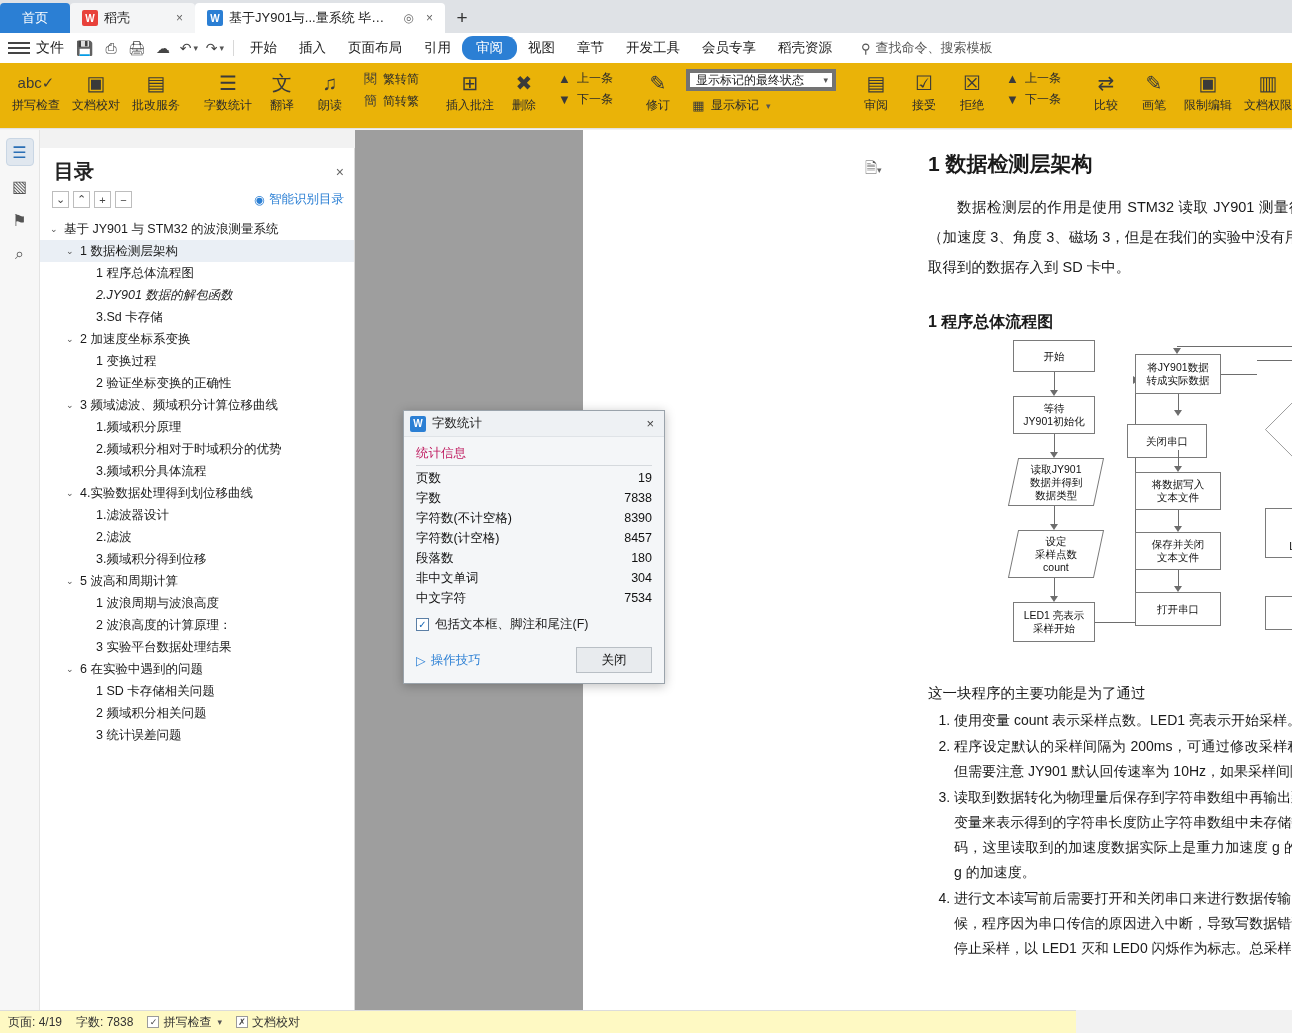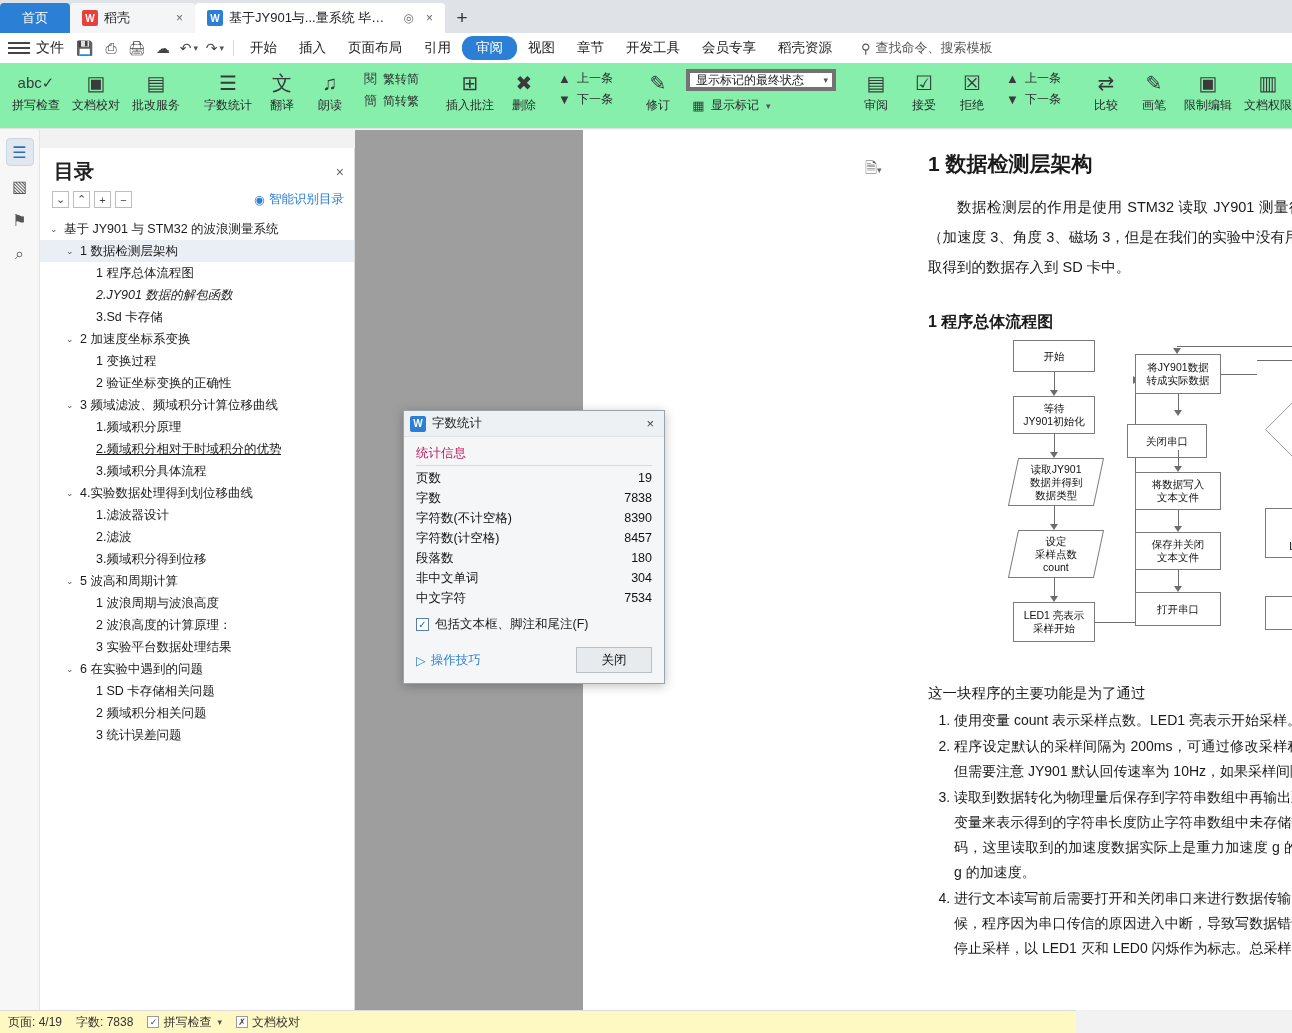--- a/index.html
+++ b/index.html
@@ -50,21 +50,21 @@
   .qicon { width: 26px; height: 24px; display: inline-flex; align-items: center; justify-content: center;
            color: #444; font-size: 14px; }
   .qsep { width: 1px; height: 16px; background: #d8d8d8; margin: 0 5px; }
   .mi { padding: 3px 11px; font-size: 13.5px; color: #222; border-radius: 3px; }
   .mi.active { background: #2b7fd4; color: #fff; border-radius: 11px; padding: 3px 14px; }
   .searchbox { margin-left: 18px; display: flex; align-items: center; gap: 5px; color: #555; font-size: 13px; }
 
   
   .ribbon {
     position: absolute; top: 63px; left: 0; width: 1292px; height: 66px;
-    background: #86efac; border-bottom: 1px solid #e3e3e3;
+    background: #eab308; border-bottom: 1px solid #e3e3e3;
     display: flex; align-items: stretch; padding: 2px 4px 0 6px;
   }
   .rgroup { display: flex; align-items: flex-start; height: 64px; }
   .rsep { width: 1px; background: #e6e6e6; margin: 6px 6px; height: 52px; align-self: center; }
   .rbtn {
     display: flex; flex-direction: column; align-items: center; justify-content: flex-start;
     min-width: 48px; padding: 3px 6px 0 6px; font-size: 12px; color: #2b2b2b; text-align: center;
   }
   .rbtn .gl { height: 30px; display: flex; align-items: center; justify-content: center; font-size: 20px; color: #3a3a3a; }
   .rbtn .lb { line-height: 14px; white-space: nowrap; }
@@ -418,21 +418,21 @@
           <span class="olabel">2 验证坐标变换的正确性</span>
         </div>
         <div class="onode" style="padding-left: 26px;">
           <span class="caret">⌄</span>
           <span class="olabel">3 频域滤波、频域积分计算位移曲线</span>
         </div>
         <div class="onode" style="padding-left: 42px;">
           <span class="caret"></span>
           <span class="olabel">1.频域积分原理</span>
         </div>
-        <div class="onode" style="padding-left: 42px; text-decoration: underline;">
+        <div class="onode" style="padding-left: 42px;">
           <span class="caret"></span>
           <span class="olabel">2.频域积分相对于时域积分的优势</span>
         </div>
         <div class="onode" style="padding-left: 42px;">
           <span class="caret"></span>
           <span class="olabel">3.频域积分具体流程</span>
         </div>
         <div class="onode" style="padding-left: 26px;">
           <span class="caret">⌄</span>
           <span class="olabel">4.实验数据处理得到划位移曲线</span>

